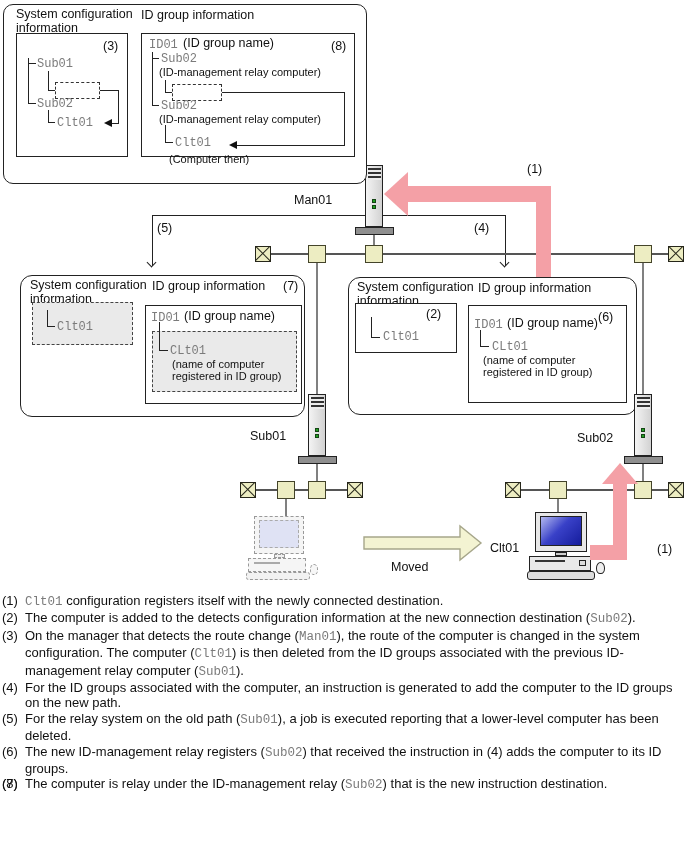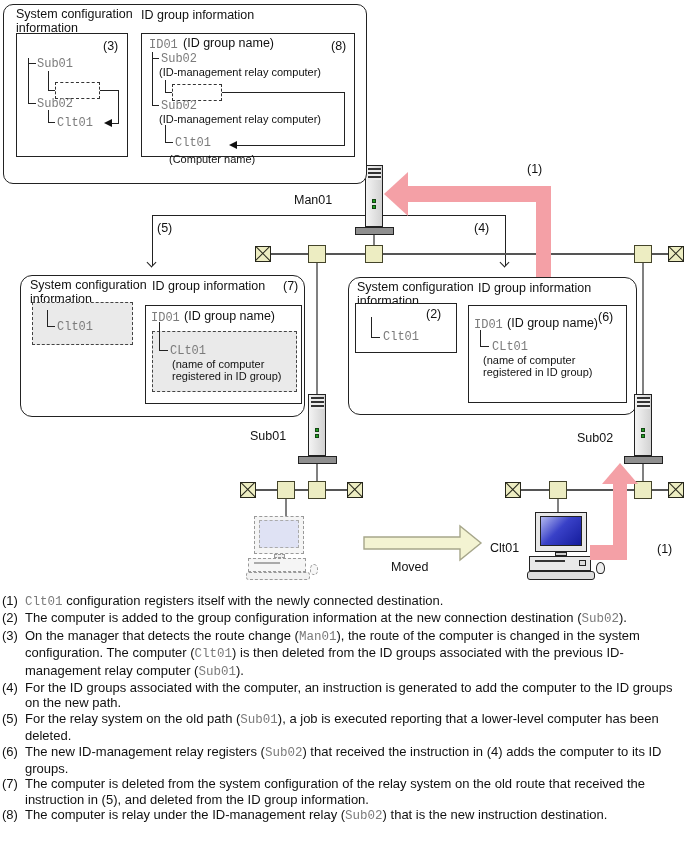--- a/index.html
+++ b/index.html
@@ -125,21 +125,21 @@
   <div class="abs h" style="left:222px;top:92px;width:123px;"></div>
   <div class="abs v" style="left:344px;top:92px;height:54px;"></div>
   <div class="abs h" style="left:237px;top:145px;width:108px;"></div>
   <div class="abs tri-l" style="left:229px;top:141px;"></div>
   <div class="abs h" style="left:152px;top:105px;width:7px;"></div>
   <div class="abs mono" style="left:161px;top:99px;">Sub02</div>
   <div class="abs cap" style="left:159px;top:113px;">(ID-management relay computer)</div>
   <div class="abs v" style="left:165px;top:125px;height:18px;"></div>
   <div class="abs h" style="left:165px;top:142px;width:8px;"></div>
   <div class="abs mono" style="left:175px;top:136px;">Clt01</div>
-  <div class="abs cap" style="left:169px;top:153px;">(Computer name)</div>
+  <div class="abs cap" style="left:169px;top:153px;">(Computer then)</div>
 
   <div class="abs pink" style="left:536px;top:186px;width:15px;height:91px;"></div>
   <div class="abs pink" style="left:406px;top:186px;width:145px;height:16px;"></div>
   <div class="abs pink-head-l" style="left:384px;top:172px;"></div>
   <div class="abs num" style="left:527px;top:162px;">(1)</div>
 
   <div class="abs rbox" style="left:20px;top:275px;width:285px;height:142px;"></div>
   <div class="abs lbl" style="left:30px;top:279px;width:128px;">System configuration information</div>
   <div class="abs num" style="left:283px;top:279px;">(7)</div>
   <div class="abs dfill" style="left:32px;top:302px;width:101px;height:43px;"></div>
@@ -234,22 +234,22 @@
   </div>
   <div class="abs lbl" style="left:490px;top:542px;">Clt01</div>
 
   <div class="abs pink" style="left:590px;top:545px;width:37px;height:15px;"></div>
   <div class="abs pink" style="left:613px;top:483px;width:14px;height:77px;"></div>
   <div class="abs pink-head-u" style="left:602px;top:463px;"></div>
   <div class="abs num" style="left:657px;top:542px;">(1)</div>
 
   <div id="notes">
       <div class="note"><span class="n">(1)</span><span class="mono">Clt01</span><span> configuration registers itself with the newly connected destination.</span></div>
-      <div class="note"><span class="n">(2)</span><span>The computer is added to the group configuration information at the new connection destination (</span><span class="mono">Sub02</span><span>).</span></div>
+      <div class="note"><span class="n">(2)</span><span>The computer is added to the detects configuration information at the new connection destination (</span><span class="mono">Sub02</span><span>).</span></div>
       <div class="note"><span class="n">(3)</span><span>On the manager that detects the route change (</span><span class="mono">Man01</span><span>), the route of the computer is changed in the system configuration. The computer (</span><span class="mono">Clt01</span><span>) is then deleted from the ID groups associated with the previous ID-management relay computer (</span><span class="mono">Sub01</span><span>).</span></div>
       <div class="note"><span class="n">(4)</span><span>For the ID groups associated with the computer, an instruction is generated to add the computer to the ID groups on the new path.</span></div>
       <div class="note"><span class="n">(5)</span><span>For the relay system on the old path (</span><span class="mono">Sub01</span><span>), a job is executed reporting that a lower-level computer has been deleted.</span></div>
       <div class="note"><span class="n">(6)</span><span>The new ID-management relay registers (</span><span class="mono">Sub02</span><span>) that received the instruction in (4) adds the computer to its ID groups.</span></div>
-      <div class="note"><span class="n">(7)</span><span>The computer is deleted from the system configuration of the relay system on the old route that received the instruction in (5), and deleted from the ID group information.</span></div>
+      <div class="note"><span class="n">(7)</span></div>
       <div class="note"><span class="n">(8)</span><span>The computer is relay under the ID-management relay (</span><span class="mono">Sub02</span><span>) that is the new instruction destination.</span></div>
     </div>
 
 </div>
 
 </body></html>

